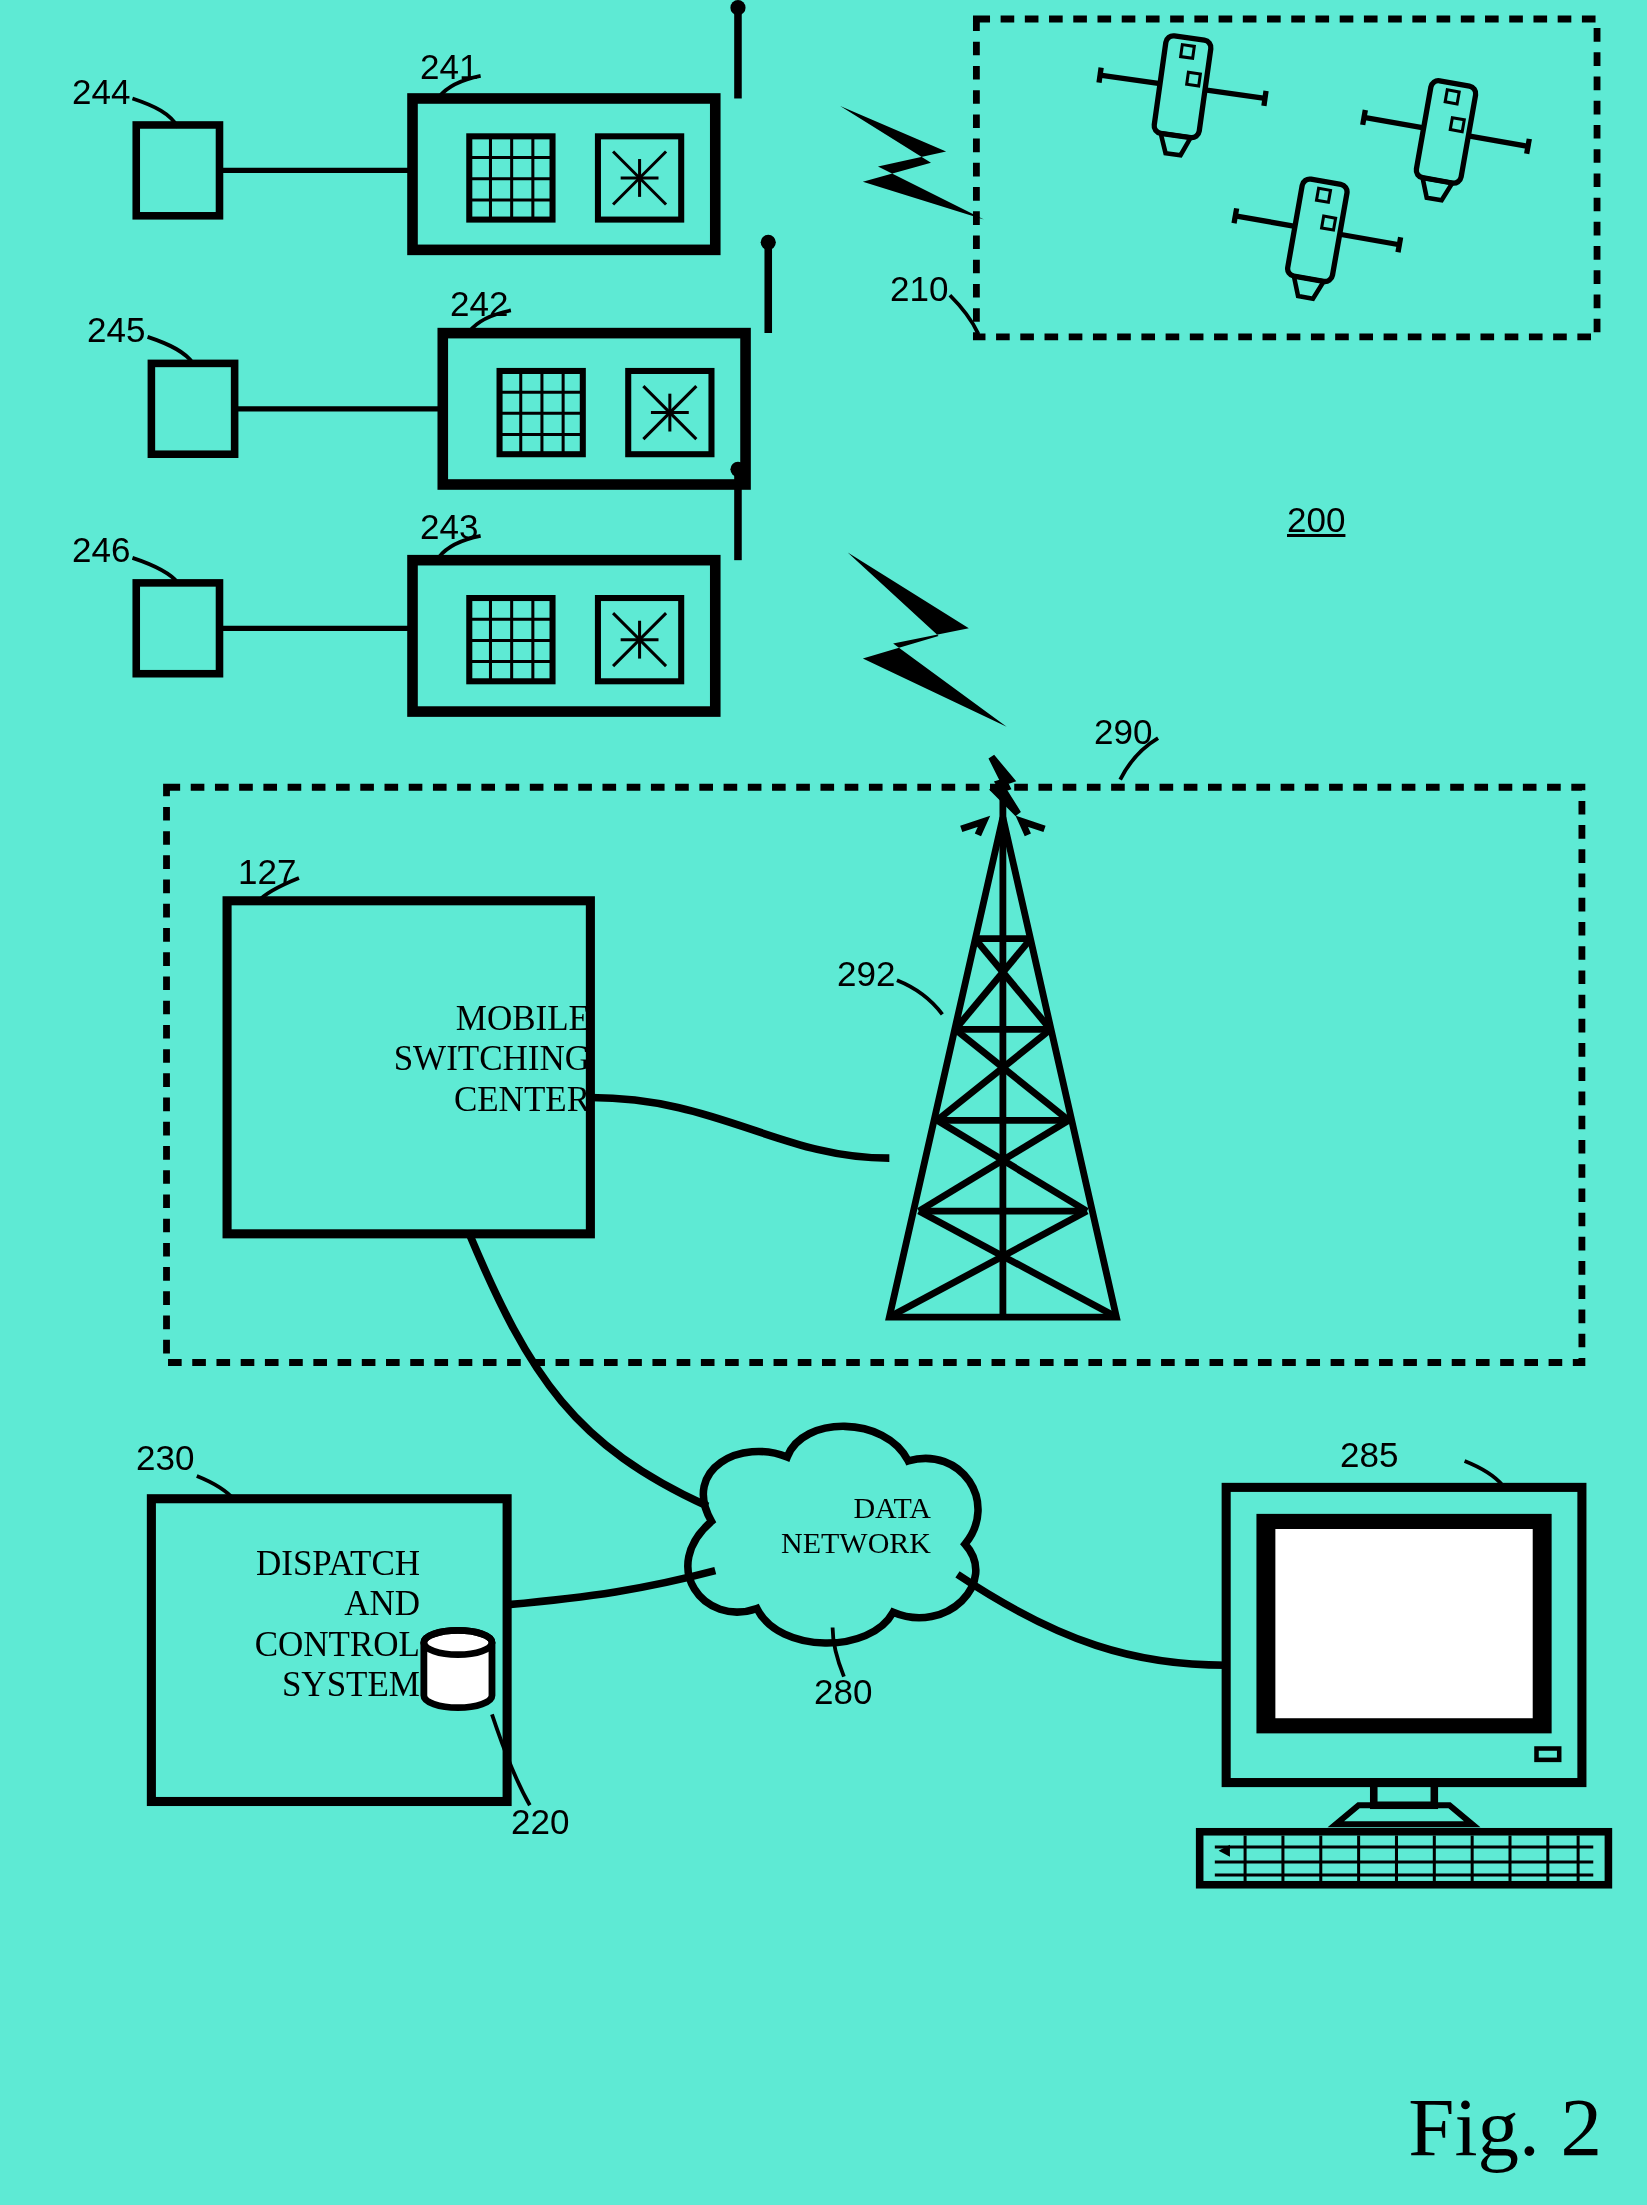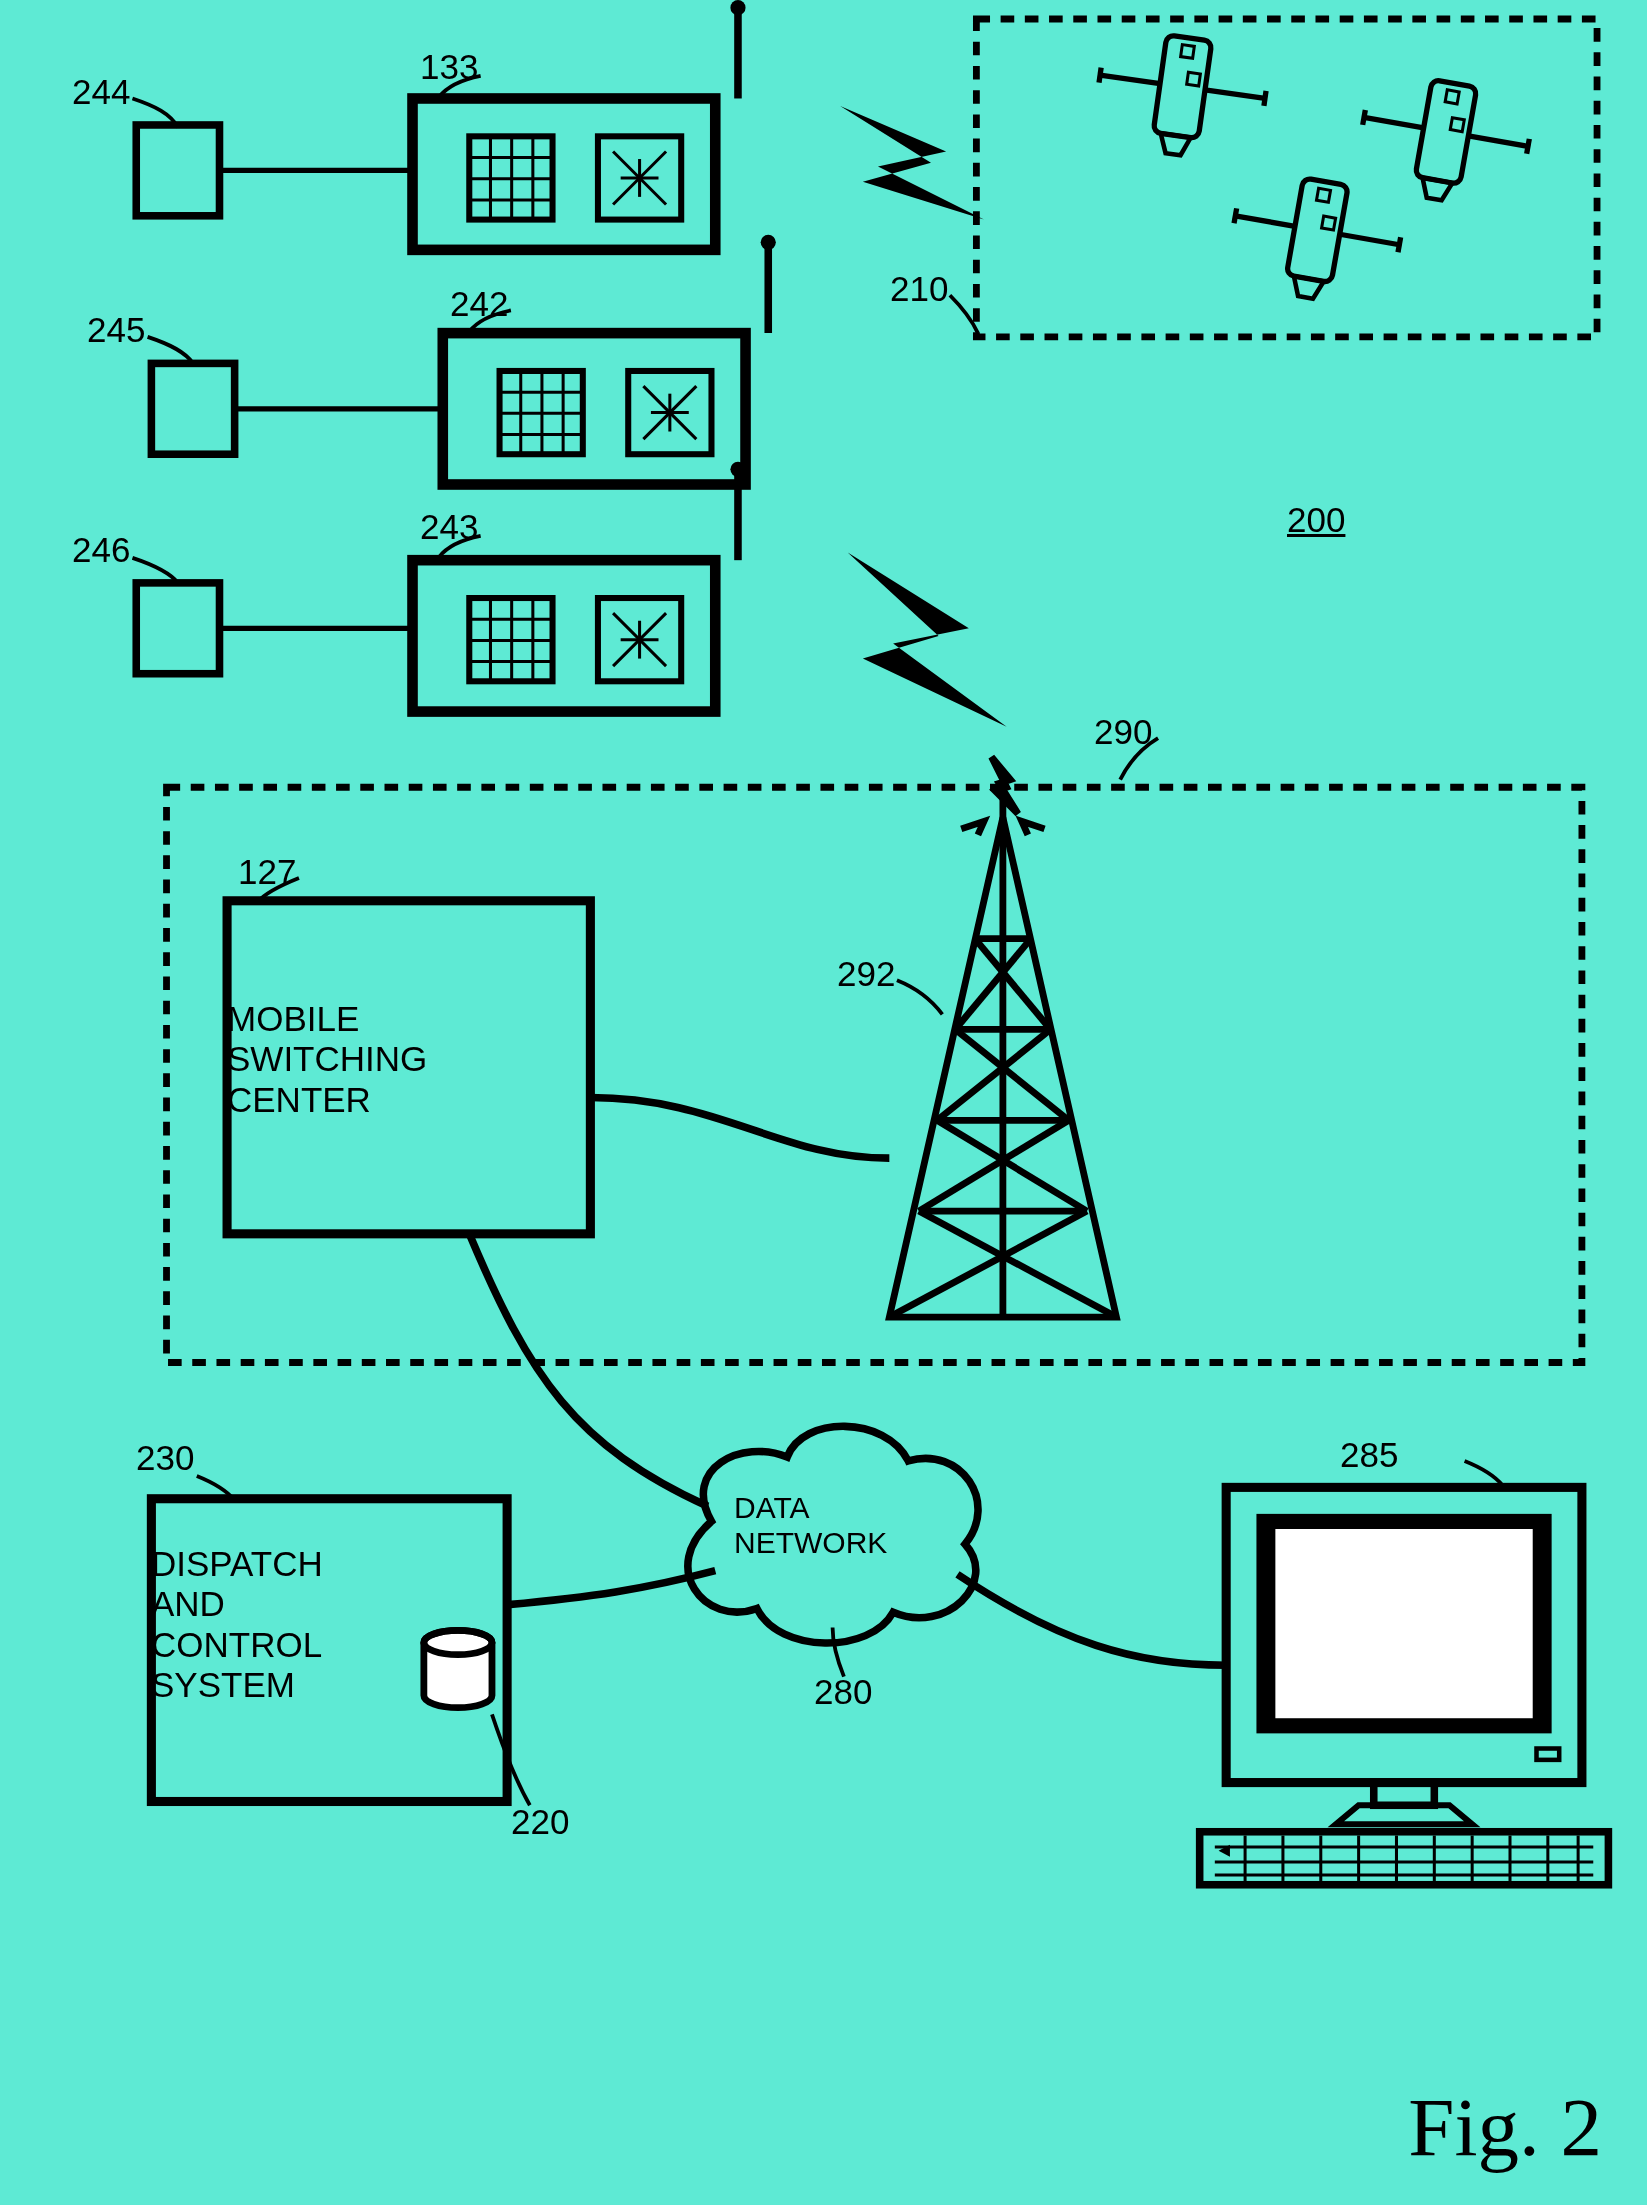--- a/index.html
+++ b/index.html
@@ -15,22 +15,23 @@
     background: #5eead4;
   }
   .abs { position: absolute; }
   .ref-label {
     font-size: 35px;
     font-family: Arial, sans-serif;
     color: #000;
   }
   .box-text {
     font-size: 35px;
-    text-align: left;
+    text-align: right;
     line-height: 1.15;
+    font-family: Liberation Serif, serif;
   }
   .fig-label {
     font-size: 83px;
     font-family: Georgia, 'Times New Roman', serif;
   }
   svg { display:block; }
   .stroke { stroke:#000; fill:none; }
   .fill { fill:#000; }
   .dash { stroke-dasharray: 18 14; }
 </style>
@@ -245,21 +246,21 @@
   <path class="stroke" d="M395 1160 C 370 1170, 350 1180, 340 1192" stroke-width="5"></path>
   <path class="stroke" d="M1185 1295 C 1210 1305, 1230 1320, 1245 1340" stroke-width="5"></path>
   <path class="stroke" d="M260 1950 C 285 1960, 300 1970, 310 1982" stroke-width="5"></path>
   <path class="stroke" d="M700 2385 C 680 2350, 665 2310, 650 2265" stroke-width="5"></path>
   <path class="stroke" d="M1115 2215 C 1105 2190, 1100 2170, 1100 2150" stroke-width="5"></path>
   <path class="stroke" d="M1935 1930 C 1960 1940, 1975 1950, 1985 1962" stroke-width="5"></path>
 
 </svg>
 
 <div class="abs ref-label" style="left:72px; top:72px">244</div>
-<div class="abs ref-label" style="left:420px; top:47px">133</div>
+<div class="abs ref-label" style="left:420px; top:47px">241</div>
 <div class="abs ref-label" style="left:87px; top:310px">245</div>
 <div class="abs ref-label" style="left:450px; top:284px">242</div>
 <div class="abs ref-label" style="left:72px; top:530px">246</div>
 <div class="abs ref-label" style="left:420px; top:507px">243</div>
 
 <div class="abs ref-label" style="left:890px; top:269px">210</div>
 <div class="abs ref-label" style="left:1287px; top:500px; text-decoration:underline">200</div>
 <div class="abs ref-label" style="left:1094px; top:712px">290</div>
 <div class="abs ref-label" style="left:238px; top:852px">127</div>
 <div class="abs ref-label" style="left:837px; top:954px">292</div>

